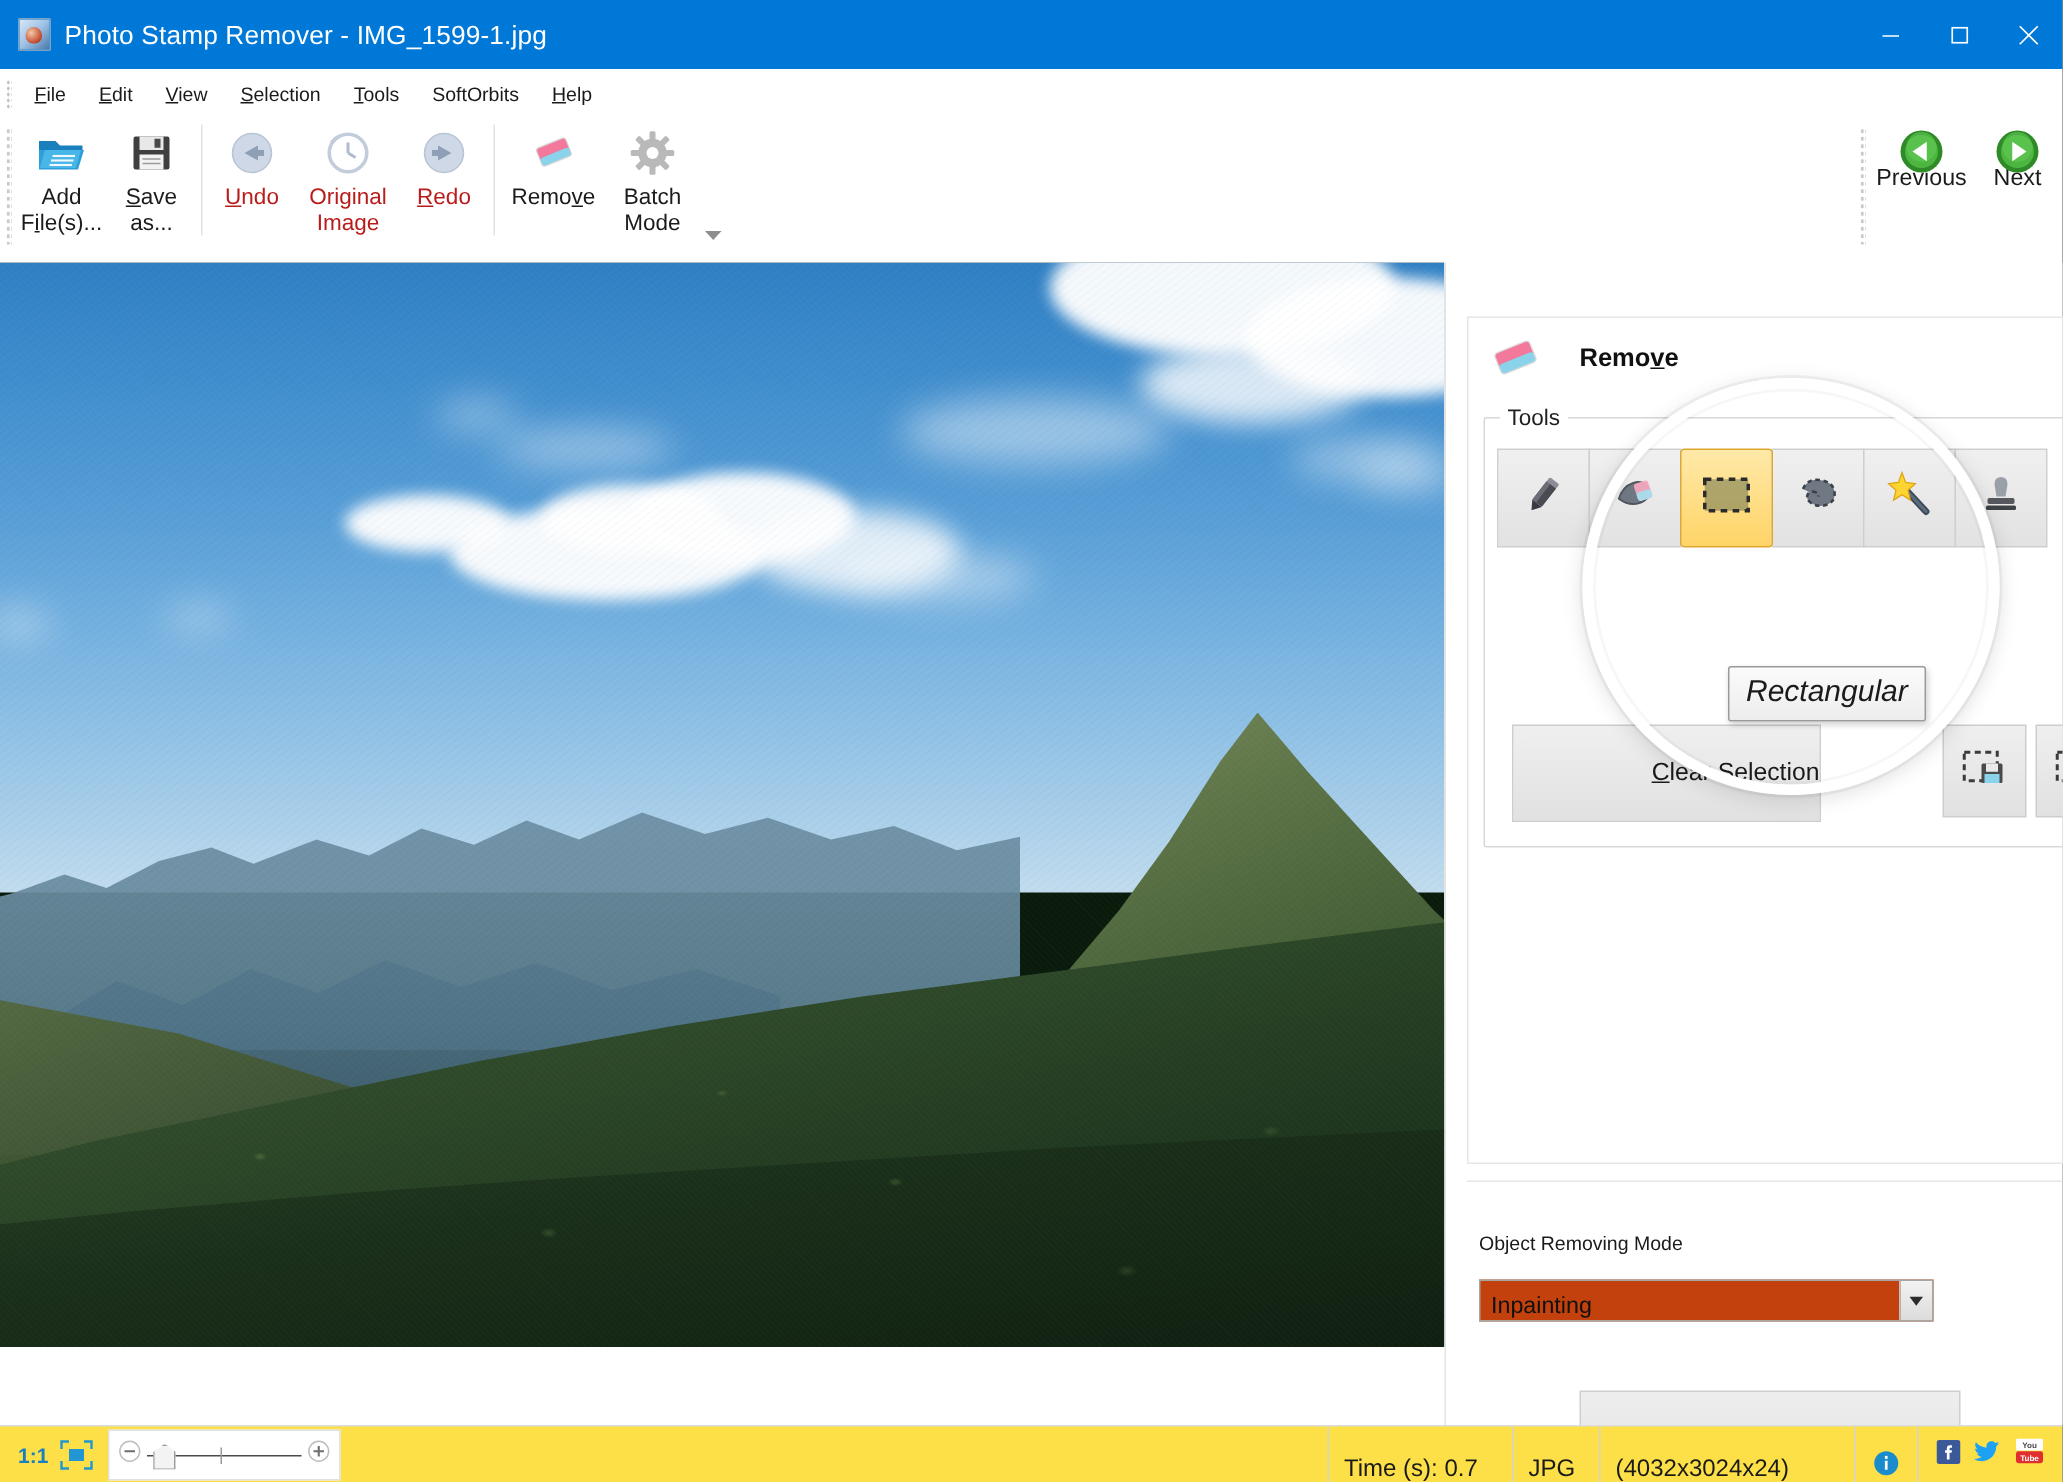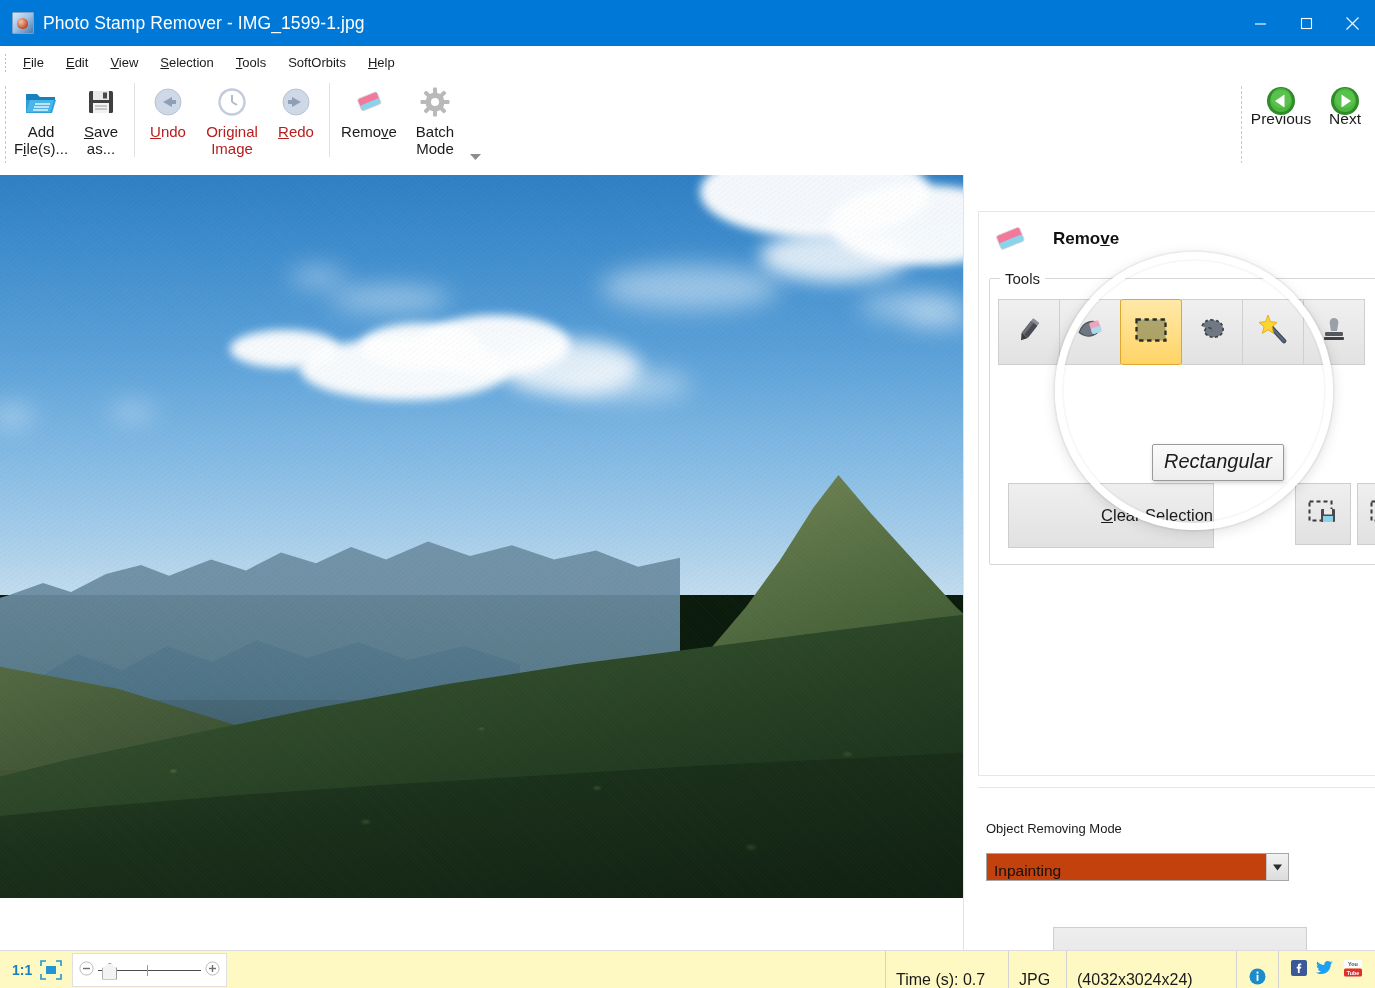--- a/index.html
+++ b/index.html
@@ -279,21 +279,21 @@
     position:absolute;left:1152px;top:444px;
     background:linear-gradient(180deg,#fbfbfb 0%,#ededed 100%);
     border:1px solid #9a9a9a;border-radius:2px;padding:5px 11px 7px 11px;
     font-size:20px;color:#1b1b1b;z-index:45;
     box-shadow:1px 2px 4px rgba(0,0,0,.18);white-space:nowrap;font-style:italic;
   }
 
   
   .statusbar{
     position:absolute;left:0;top:950px;width:1375px;height:38px;
-    background:#fef9c3;border-top:1px solid #dcdcdc;display:flex;align-items:center;
+    background:#fde047;border-top:1px solid #dcdcdc;display:flex;align-items:center;
   }
   .sb-cell{
     height:38px;display:flex;align-items:flex-end;padding:0 10px;
     border-right:1px solid #d3d3d3;box-sizing:border-box;
   }
   .sb-zoomlab{font-size:14px;color:#1a7fc1;font-weight:bold;padding:0 8px 0 12px;}
   .sb-fit{width:22px;height:22px;display:flex;align-items:center;justify-content:center;margin-right:10px;}
   .sb-slider{
     width:155px;height:34px;background:#ffffff;border:1px solid #e0e0e0;
     display:flex;align-items:center;padding:0 6px;box-sizing:border-box;

